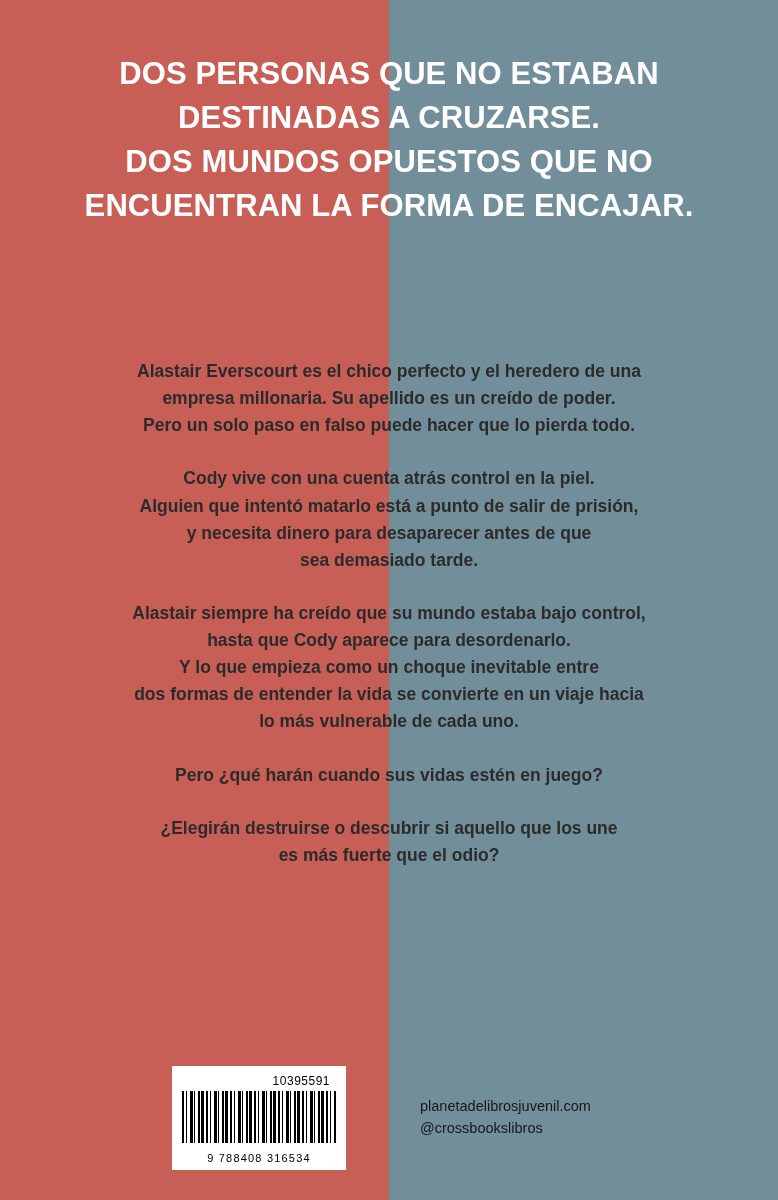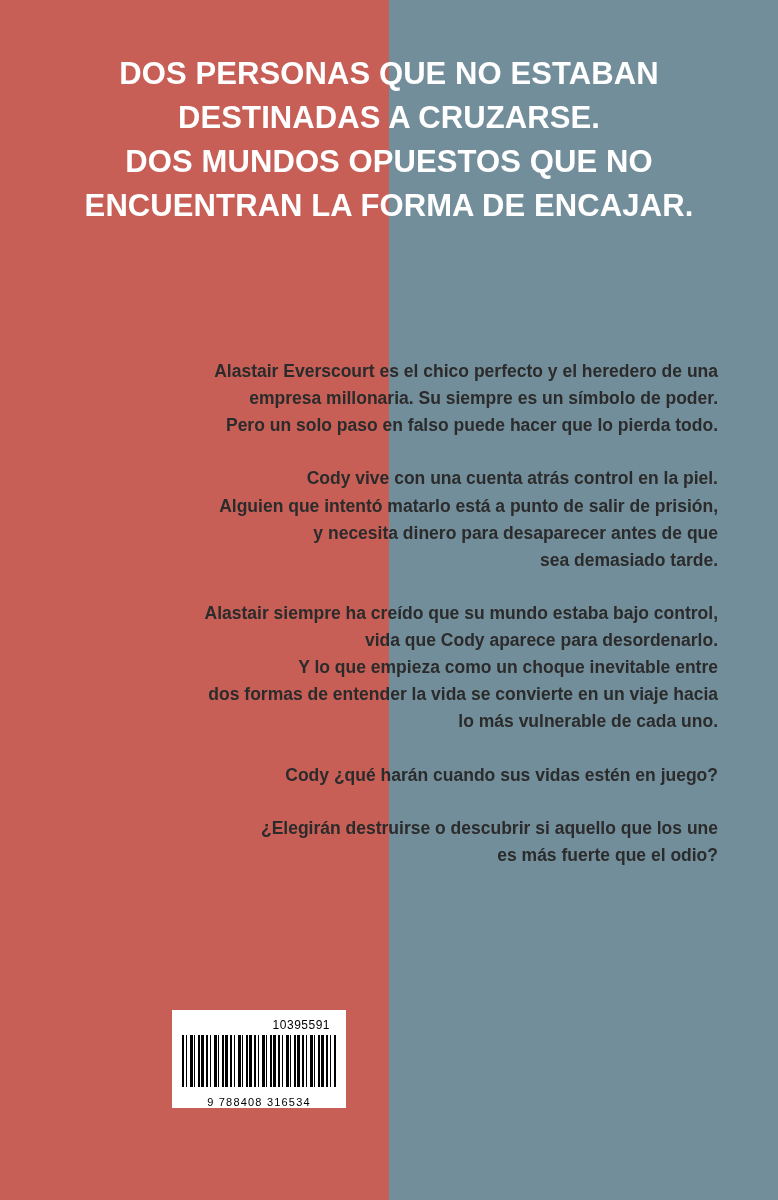--- a/index.html
+++ b/index.html
@@ -55,43 +55,43 @@
   }
   .headline .line {
     display: block;
     white-space: nowrap;
   }
   .blurb {
     position: absolute;
     top: 358px;
     left: 60px;
     right: 60px;
-    text-align: right;
+    text-align: center;
     color: #2b2b2b;
     font-weight: bold;
     font-size: 17.5px;
     line-height: 1.55;
   }
   .para {
     margin: 0 0 26px 0;
   }
   .para:last-child {
     margin-bottom: 16px;
   }
   .para .line {
     display: block;
     white-space: nowrap;
   }
   .barcode-block {
     position: absolute;
     left: 172px;
-    top: 1010px;
+    top: 1066px;
     width: 174px;
     background: #ffffff;
-    padding: 8px 10px 0 10px;
+    padding: 8px 10px 6px 10px;
     box-sizing: border-box;
   }
   .isbn-top {
     text-align: right;
     font-size: 12px;
     color: #000000;
     font-family: "Liberation Sans", sans-serif;
     letter-spacing: 0.5px;
     margin-bottom: 3px;
     padding-right: 6px;
@@ -142,46 +142,50 @@
     <div class="headline">
       <span class="line">DOS PERSONAS QUE NO ESTABAN</span>
       <span class="line">DESTINADAS A CRUZARSE.</span>
       <span class="line">DOS MUNDOS OPUESTOS QUE NO</span>
       <span class="line">ENCUENTRAN LA FORMA DE ENCAJAR.</span>
     </div>
 
     <div class="blurb">
       <p class="para">
         <span class="line">Alastair Everscourt es el chico perfecto y el heredero de una</span>
-        <span class="line">empresa millonaria. Su siempre es un símbolo de poder.</span>
+        <span class="line">empresa millonaria. Su apellido es un creído de poder.</span>
         <span class="line">Pero un solo paso en falso puede hacer que lo pierda todo.</span>
       </p>
       <p class="para">
         <span class="line">Cody vive con una cuenta atrás control en la piel.</span>
         <span class="line">Alguien que intentó matarlo está a punto de salir de prisión,</span>
         <span class="line">y necesita dinero para desaparecer antes de que</span>
         <span class="line">sea demasiado tarde.</span>
       </p>
       <p class="para">
         <span class="line">Alastair siempre ha creído que su mundo estaba bajo control,</span>
-        <span class="line">vida que Cody aparece para desordenarlo.</span>
+        <span class="line">hasta que Cody aparece para desordenarlo.</span>
         <span class="line">Y lo que empieza como un choque inevitable entre</span>
         <span class="line">dos formas de entender la vida se convierte en un viaje hacia</span>
         <span class="line">lo más vulnerable de cada uno.</span>
       </p>
       <p class="para">
-        <span class="line">Cody ¿qué harán cuando sus vidas estén en juego?</span>
+        <span class="line">Pero ¿qué harán cuando sus vidas estén en juego?</span>
       </p>
       <p class="para">
         <span class="line">¿Elegirán destruirse o descubrir si aquello que los une</span>
         <span class="line">es más fuerte que el odio?</span>
       </p>
     </div>
 
     <div class="barcode-block">
       <div class="isbn-top">10395591</div>
       <div class="bars"></div>
       <div class="isbn-bottom">9 788408 316534</div>
     </div>
 
+    <div class="web-info">
+      <div>planetadelibrosjuvenil.com</div>
+      <div>@crossbookslibros</div>
+    </div>
 
   </div>
 </div>
 
 </body></html>

